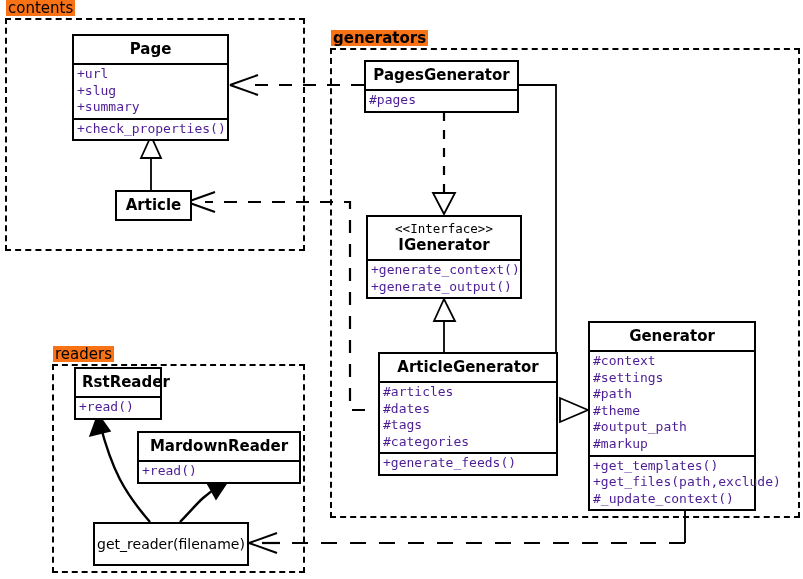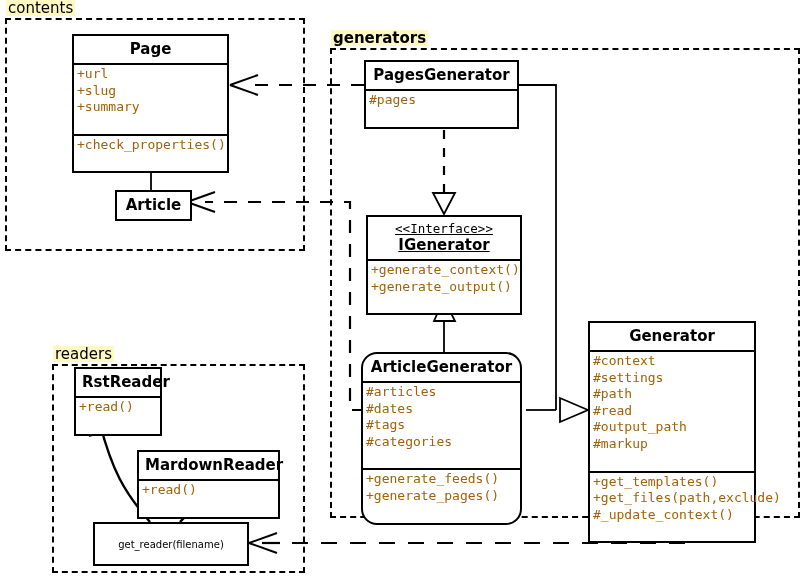--- a/index.html
+++ b/index.html
@@ -28,21 +28,21 @@
   .pkg {
     position: absolute;
     border: 2px dashed #000;
     box-sizing: border-box;
     background: transparent;
   }
   .pkg-label {
     position: absolute;
     font-size: 15px;
     color: #000;
-    background: #fef9c3;
+    background: #f97316;
     padding: 0 2px;
     line-height: 16px;
     white-space: nowrap;
   }
 
   
   .umlbox {
     position: absolute;
     border: 2px solid #000;
     background: #ffffff;
@@ -62,36 +62,36 @@
     font-weight: normal;
     font-family: "DejaVu Sans Mono", monospace;
     font-size: 12.5px;
     line-height: 15px;
     color: #000;
   }
   .uml-sep {
     border-top: 2px solid #000;
   }
   .uml-compartment {
-    padding: 1px 3px 18px 3px;
+    padding: 1px 3px 2px 3px;
     font-family: "DejaVu Sans Mono", monospace;
     font-size: 13px;
     line-height: 16.6px;
-    color: #a16207;
+    color: #4c1d95;
     white-space: nowrap;
   }
   .plainbox {
     position: absolute;
     border: 2px solid #000;
     background: #ffffff;
     box-sizing: border-box;
     display: flex;
     align-items: center;
     justify-content: center;
-    font-size: 10px;
+    font-size: 14px;
     color: #000;
   }
 </style>
 </head>
 <body>
 
 <div id="canvas">
 
   <div class="pkg" style="left:5px; top:18px; width:300px; height:233px; border-style:dashed;"></div>
   <div class="pkg-label" style="left:6px; top:0px;">contents</div>
@@ -181,69 +181,68 @@
   </div>
 
   <div class="umlbox" style="left:364px; top:60px; width:155px;">
     <div class="uml-name">PagesGenerator</div>
     <div class="uml-compartment uml-sep">
       <div>#pages</div>
     </div>
   </div>
 
   <div class="umlbox" style="left:366px; top:215px; width:156px;">
-    <div class="uml-name" style="text-decoration:underline;">
+    <div class="uml-name" style="">
       <div class="uml-stereo">&lt;&lt;Interface&gt;&gt;</div>
       <div>IGenerator</div>
     </div>
     <div class="uml-compartment uml-sep">
       <div>+generate_context()</div>
       <div>+generate_output()</div>
     </div>
   </div>
 
-  <div class="umlbox" style="left:361px; top:352px; width:161px;border-radius:16px;">
+  <div class="umlbox" style="left:378px; top:352px; width:180px;">
     <div class="uml-name">ArticleGenerator</div>
     <div class="uml-compartment uml-sep">
       <div>#articles</div>
       <div>#dates</div>
       <div>#tags</div>
       <div>#categories</div>
     </div>
     <div class="uml-compartment uml-sep">
       <div>+generate_feeds()</div>
-      <div>+generate_pages()</div>
     </div>
   </div>
 
   <div class="umlbox" style="left:588px; top:321px; width:168px;">
     <div class="uml-name">Generator</div>
     <div class="uml-compartment uml-sep">
       <div>#context</div>
       <div>#settings</div>
       <div>#path</div>
-      <div>#read</div>
+      <div>#theme</div>
       <div>#output_path</div>
       <div>#markup</div>
     </div>
     <div class="uml-compartment uml-sep">
       <div>+get_templates()</div>
       <div>+get_files(path,exclude)</div>
       <div>#_update_context()</div>
     </div>
   </div>
 
   <div class="umlbox" style="left:74px; top:367px; width:88px;">
     <div class="uml-name">RstReader</div>
     <div class="uml-compartment uml-sep">
       <div>+read()</div>
     </div>
   </div>
 
-  <div class="umlbox" style="left:137px; top:450px; width:143px;">
+  <div class="umlbox" style="left:137px; top:431px; width:164px;">
     <div class="uml-name">MardownReader</div>
     <div class="uml-compartment uml-sep">
       <div>+read()</div>
     </div>
   </div>
 
   <div class="plainbox" style="left:93px; top:522px; width:156px; height:44px;">
     <span>get_reader(filename)</span>
   </div>
 

